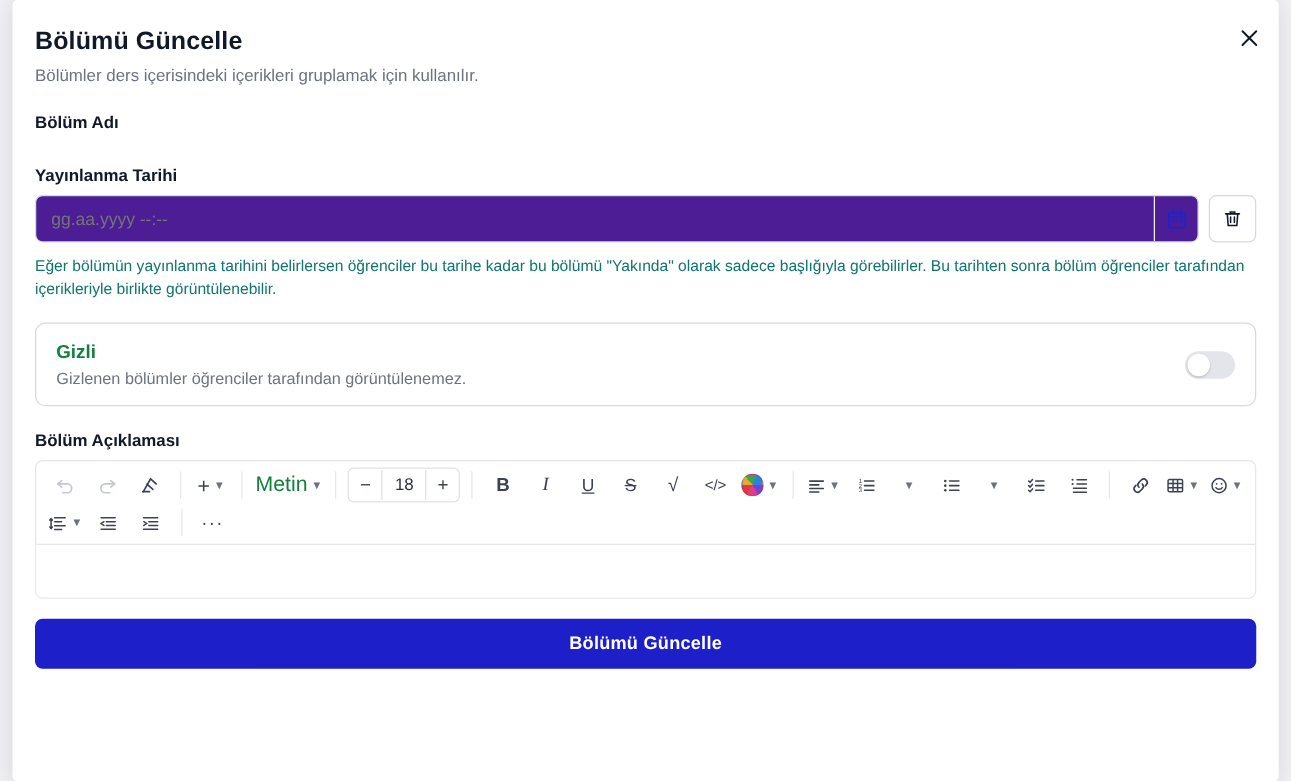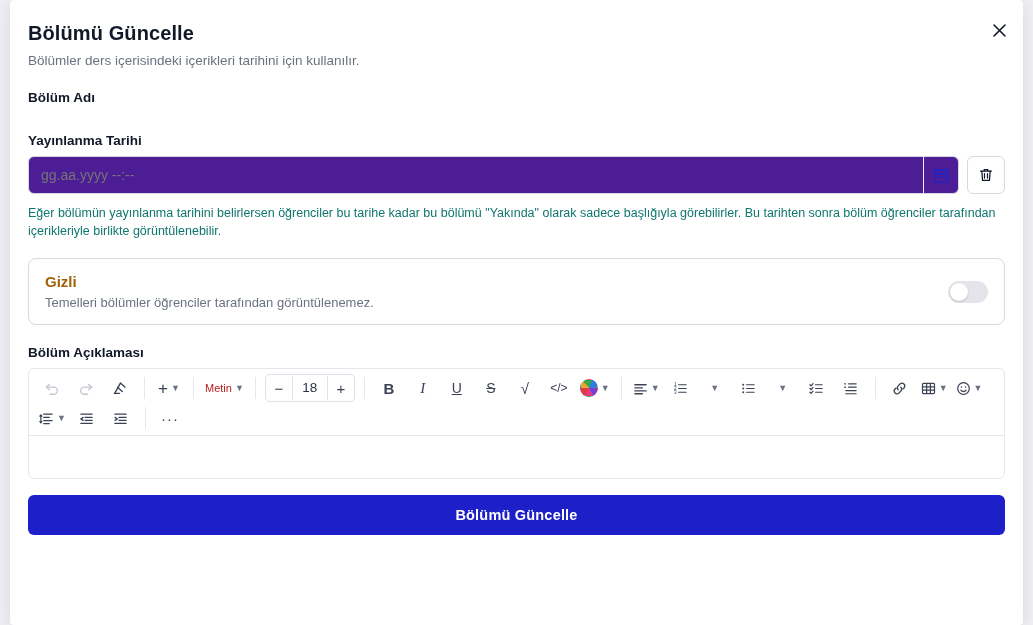--- a/index.html
+++ b/index.html
@@ -140,21 +140,21 @@
     border-radius: 8px;
     padding: 14px 16px;
     display: flex;
     align-items: center;
     justify-content: space-between;
     box-sizing: border-box;
   }
   .hidden-title {
     font-size: 15px;
     font-weight: bold;
-    color: #a16207;
+    color: #15803d;
     margin: 0 0 5px 0;
   }
   .hidden-desc {
     font-size: 13px;
     color: #6b7280;
     margin: 0;
   }
   .toggle {
     width: 40px;
     height: 22px;
@@ -208,22 +208,22 @@
     gap: 3px;
   }
   .tb-btn.disabled { color: #c4c6d0; }
   .tb-sep {
     width: 1px;
     height: 22px;
     background: #e6e7ec;
     margin: 0 7px;
   }
   .tb-text {
-    font-size: 11px;
-    color: #b91c1c;
+    font-size: 17px;
+    color: #15803d;
   }
   .chev {
     font-size: 9px;
     color: #6b7280;
     line-height: 1;
   }
   .font-size-group {
     display: flex;
     align-items: center;
     border: 1px solid #e1e2e9;
@@ -293,21 +293,21 @@
 
   <div class="close-btn">
     <svg width="15" height="15" viewBox="0 0 15 15" fill="none" stroke="currentColor" stroke-width="1.6" stroke-linecap="round">
       <path d="M2 2 L13 13 M13 2 L2 13"></path>
     </svg>
   </div>
 
   <div class="content">
 
     <h1 class="title">Bölümü Güncelle</h1>
-    <p class="subtitle">Bölümler ders içerisindeki içerikleri tarihini için kullanılır.</p>
+    <p class="subtitle">Bölümler ders içerisindeki içerikleri gruplamak için kullanılır.</p>
 
     <div class="field-label">Bölüm Adı</div>
 
     <div class="spacer-20"></div>
 
     <div class="field-label">Yayınlanma Tarihi</div>
     <div class="date-row">
       <div class="date-input-wrap">
         <input class="date-input" type="text" placeholder="gg.aa.yyyy --:--" style="">
         <div class="cal-btn">
@@ -329,21 +329,21 @@
           <path d="M7.3 7.4 V12.4 M10.7 7.4 V12.4"></path>
         </svg>
       </div>
     </div>
 
     <p class="help-text">Eğer bölümün yayınlanma tarihini belirlersen öğrenciler bu tarihe kadar bu bölümü "Yakında" olarak sadece başlığıyla görebilirler. Bu tarihten sonra bölüm öğrenciler tarafından içerikleriyle birlikte görüntülenebilir.</p>
 
     <div class="hidden-box">
       <div>
         <div class="hidden-title">Gizli</div>
-        <div class="hidden-desc">Temelleri bölümler öğrenciler tarafından görüntülenemez.</div>
+        <div class="hidden-desc">Gizlenen bölümler öğrenciler tarafından görüntülenemez.</div>
       </div>
       <div class="toggle">
         <div class="knob"></div>
       </div>
     </div>
 
     <div class="field-label desc-label">Bölüm Açıklaması</div>
 
     <div class="editor">
       <div class="toolbar">

